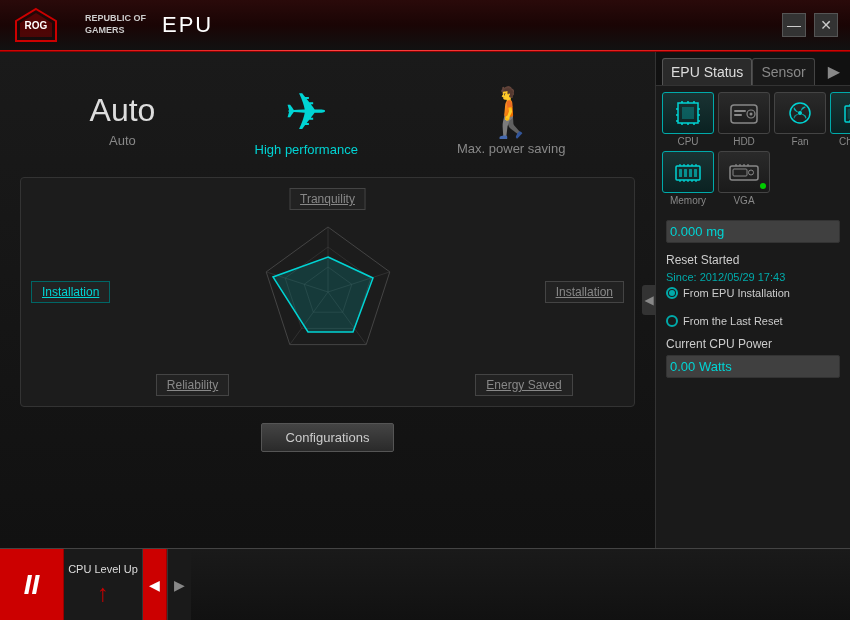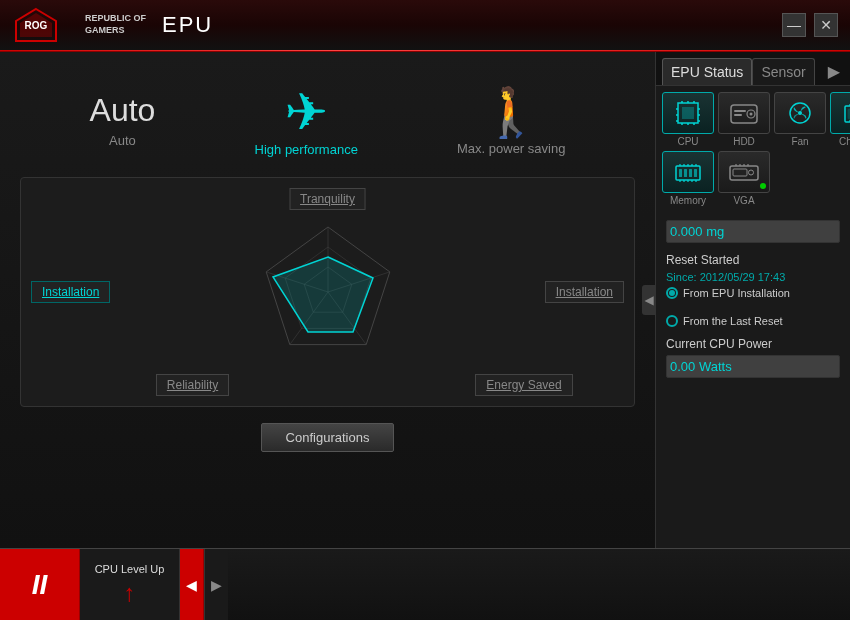--- a/index.html
+++ b/index.html
@@ -321,36 +321,36 @@
     
     .bottom-bar {
       height: 72px;
       background: linear-gradient(180deg, #1a1a1a 0%, #111 100%);
       border-top: 1px solid #444;
       display: flex;
       align-items: stretch;
     }
 
     .bottom-logo {
-      width: 80px;
+      width: 64px;
       background: #cc0000;
       display: flex;
       align-items: center;
       justify-content: center;
       border-right: 1px solid #990000;
     }
     .bottom-logo-text {
       color: white;
       font-size: 28px;
       font-weight: bold;
       font-style: italic;
     }
 
     .bottom-cpu-btn {
-      width: 100px;
+      width: 79px;
       display: flex;
       flex-direction: column;
       align-items: center;
       justify-content: center;
       background: #1a1a1a;
       border-right: 1px solid #333;
       padding: 4px;
       position: relative;
       cursor: pointer;
     }

